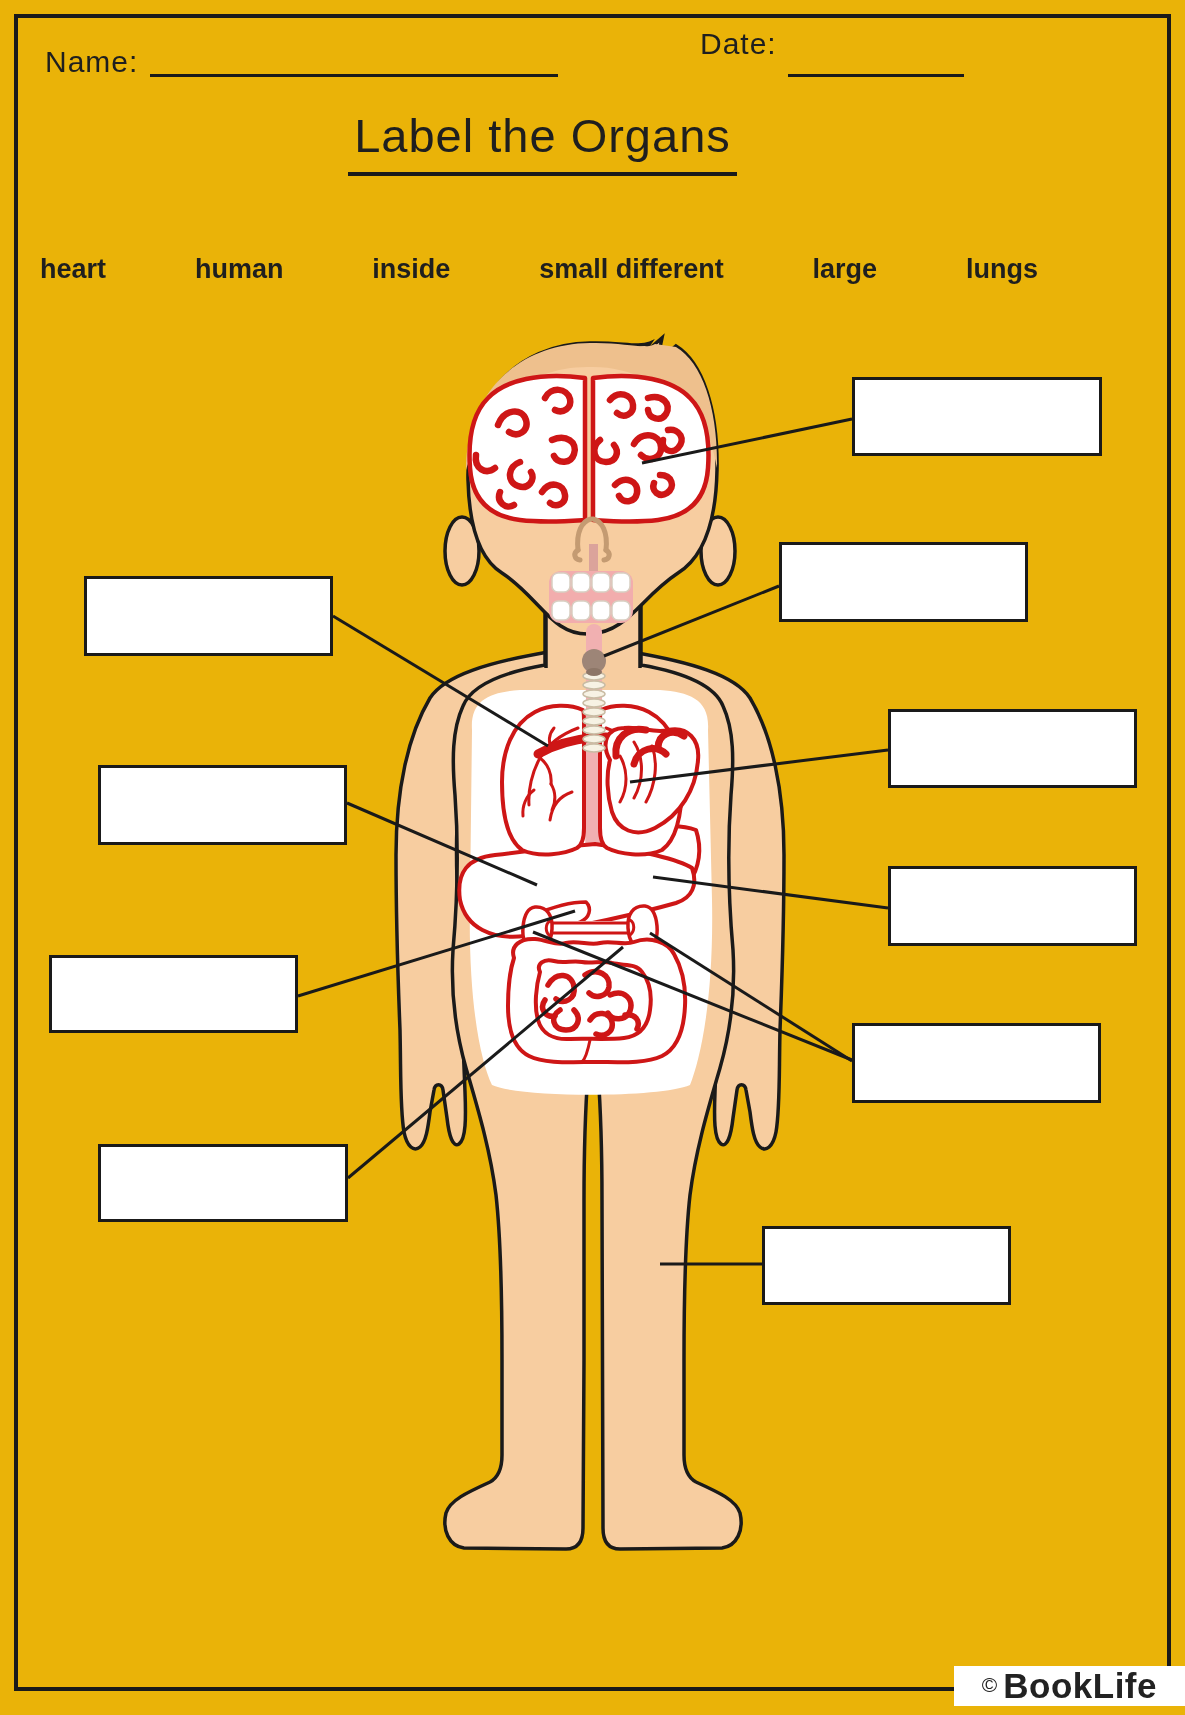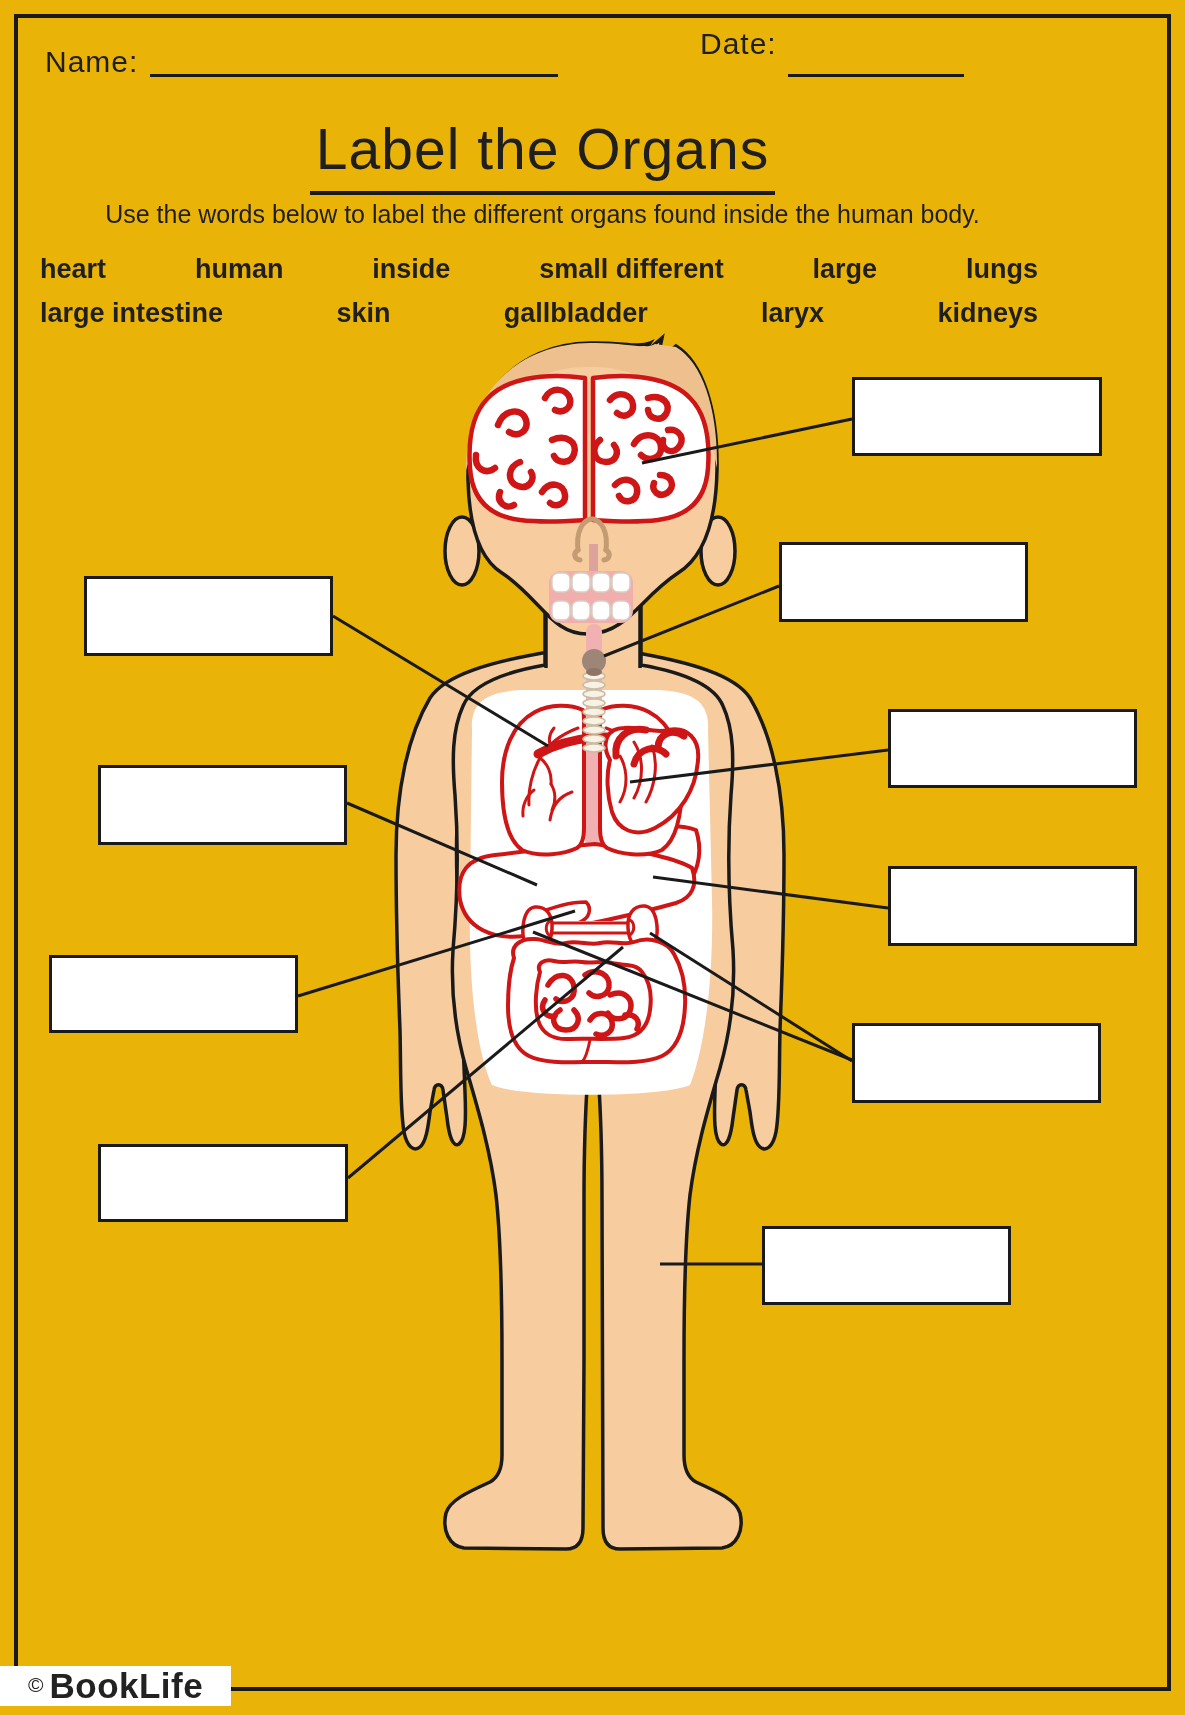--- a/index.html
+++ b/index.html
@@ -14,34 +14,34 @@
     border-top:4px solid var(--outline);
   }
   .frame-bottom { position:absolute; left:14px; top:1687px; width:1157px; height:4px; background:var(--outline); }
 
   .name-label { position:absolute; left:45px; top:45px; font-size:30px; letter-spacing:1px; }
   .date-label { position:absolute; left:700px; top:27px; font-size:30px; letter-spacing:1px; }
   .name-line { position:absolute; left:150px; top:74px; width:408px; height:3px; background:var(--outline); }
   .date-line { position:absolute; left:788px; top:74px; width:176px; height:3px; background:var(--outline); }
 
   .title-wrap { position:absolute; left:0; top:108px; width:1085px; text-align:center; }
-  .title-text { display:inline-block; font-size:57px; letter-spacing:1px;
-    border-bottom:4px solid var(--outline); padding:0 6px 9px 6px;margin-top:8px; }
+  .title-text { display:inline-block; font-size:47px; letter-spacing:1px;
+    border-bottom:4px solid var(--outline); padding:0 6px 9px 6px; }
 
   .instruction { position:absolute; left:0; top:200px; width:1085px; text-align:center; font-size:25px; }
 
   .word-row { position:absolute; left:40px; width:998px; display:flex; justify-content:space-between; font-weight:bold; font-size:27px;gap:33px; }
   .word-row.r1 { top:254px; }
   .word-row.r2 { top:298px; }
 
   .figure-svg { position:absolute; left:0; top:0; width:1185px; height:1715px; }
 
   .answer-box { position:absolute; box-sizing:border-box; background:#fff; border:3px solid var(--outline); }
 
-  .footer { position:absolute; left:0; top:1666px; width:1185px; text-align:left; }
+  .footer { position:absolute; left:0; top:1666px; width:1185px; text-align:right; }
   .footer-inner { display:inline-block; background:#fff; padding:0 28px; }
   .brand { font-weight:bold; font-size:35px; letter-spacing:0.5px; color:#222; }
   .copy { font-size:21px; vertical-align:6px; margin-right:6px; color:#222; }
 
   
   .sk   { fill:var(--skin); stroke:var(--outline); stroke-width:3.5px; }
   .hair { fill:var(--hair); stroke:none; }
   .whitepanel { fill:#fff; stroke:none; }
   .organ { fill:#fff; stroke:var(--red); stroke-width:4px; stroke-linejoin:round; }
   .squig { fill:none; stroke:var(--red); stroke-width:6.5px; stroke-linecap:round; }
@@ -65,36 +65,28 @@
 
   <div class="name-label">Name:</div>
   <div class="name-line"></div>
   <div class="date-label">Date:</div>
   <div class="date-line"></div>
 
   <div class="title-wrap">
     <span class="title-text">Label the Organs</span>
   </div>
 
-  <div class="instruction">Use the words below to label the different organs found inside the human body.</div>
 
   <div class="word-row r1">
       <span>heart</span>
       <span>human</span>
       <span>inside</span>
       <span>small different</span>
       <span>large</span>
       <span>lungs</span>
-    </div>
-  <div class="word-row r2">
-      <span>large intestine</span>
-      <span>skin</span>
-      <span>gallbladder</span>
-      <span>laryx</span>
-      <span>kidneys</span>
     </div>
 
   <svg class="figure-svg" viewBox="0 0 1185 1715">
 
     <path class="sk" d="M548 652 C490 662 445 675 430 698 C408 735 396 790 396 855 C396 920 398 980 400 1030 C401 1075 400 1110 404 1132 C407 1147 414 1152 420 1147 C426 1142 428 1128 430 1112 L434 1090 C435 1083 442 1083 443 1090 L447 1118 C449 1136 453 1148 459 1144 C466 1139 466 1118 465 1092 C463 1040 459 950 457 880 C455 820 460 770 470 740 C478 714 500 700 548 690 Z"></path>
     <path class="sk" d="M632 652 C690 662 735 675 750 698 C772 735 784 790 784 855 C784 920 782 980 780 1030 C779 1075 780 1110 776 1132 C773 1147 766 1152 760 1147 C754 1142 752 1128 750 1112 L746 1090 C745 1083 738 1083 737 1090 L733 1118 C731 1136 727 1148 721 1144 C714 1139 714 1118 715 1092 C717 1040 721 950 723 880 C725 820 720 770 710 740 C702 714 680 700 632 690 Z"></path>
 
     <path class="sk" d="M545 600 L545 665 C505 672 472 684 463 706 C452 730 452 760 455 795 C459 850 457 905 453 950 C450 1000 458 1040 466 1068 C477 1106 490 1148 496 1195 C501 1240 502 1300 502 1360 L502 1455 C502 1468 499 1477 490 1482 C468 1492 450 1500 446 1513 C442 1530 449 1546 464 1548 L566 1549 C578 1549 583 1541 583 1528 L584 1360 L584 1200 C584 1150 586 1100 588 1072 C590 1062 596 1062 598 1072 C600 1100 602 1150 602 1200 L603 1528 C603 1541 608 1549 620 1549 L722 1548 C737 1546 744 1530 740 1513 C736 1500 718 1492 696 1482 C687 1477 684 1468 684 1455 L684 1360 C684 1300 685 1240 690 1195 C696 1148 709 1106 720 1068 C728 1040 736 1000 733 950 C729 905 727 850 731 795 C734 760 734 730 723 706 C714 684 681 672 641 665 L641 600 Z"></path>
 
     <path class="whitepanel" d="M472 730 C470 700 490 692 520 690 L660 690 C690 692 710 700 708 730 L712 900 C714 1000 700 1060 690 1085 C660 1098 520 1098 492 1085 C480 1060 468 1000 470 900 Z"></path>

